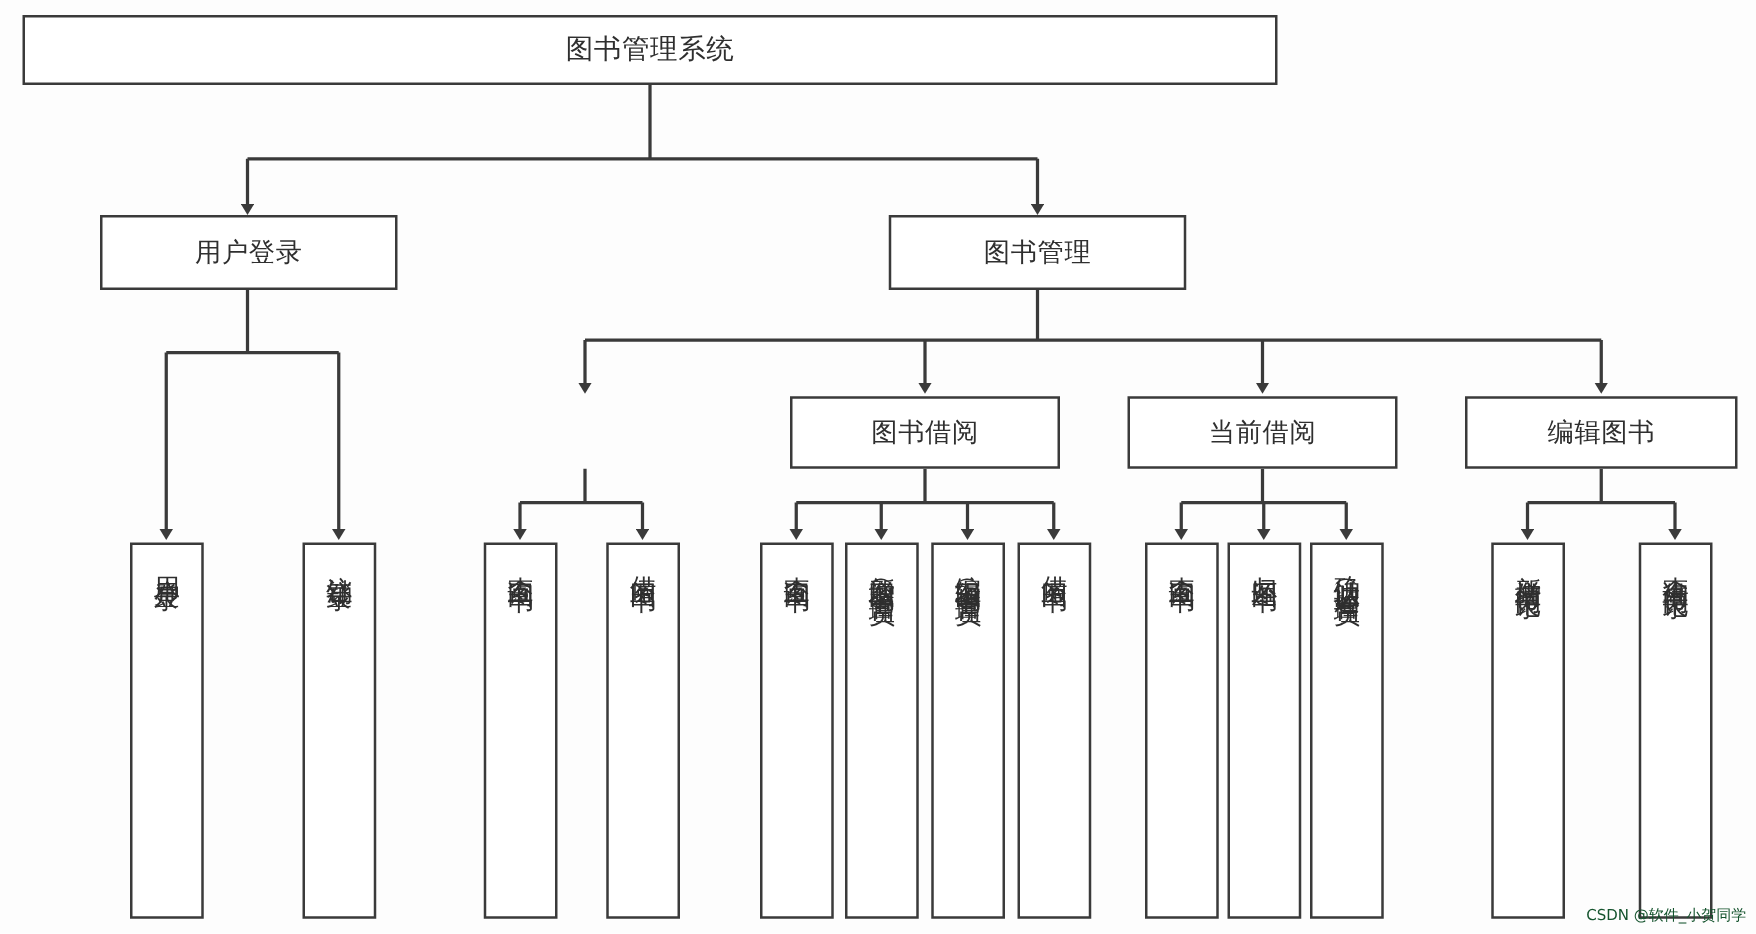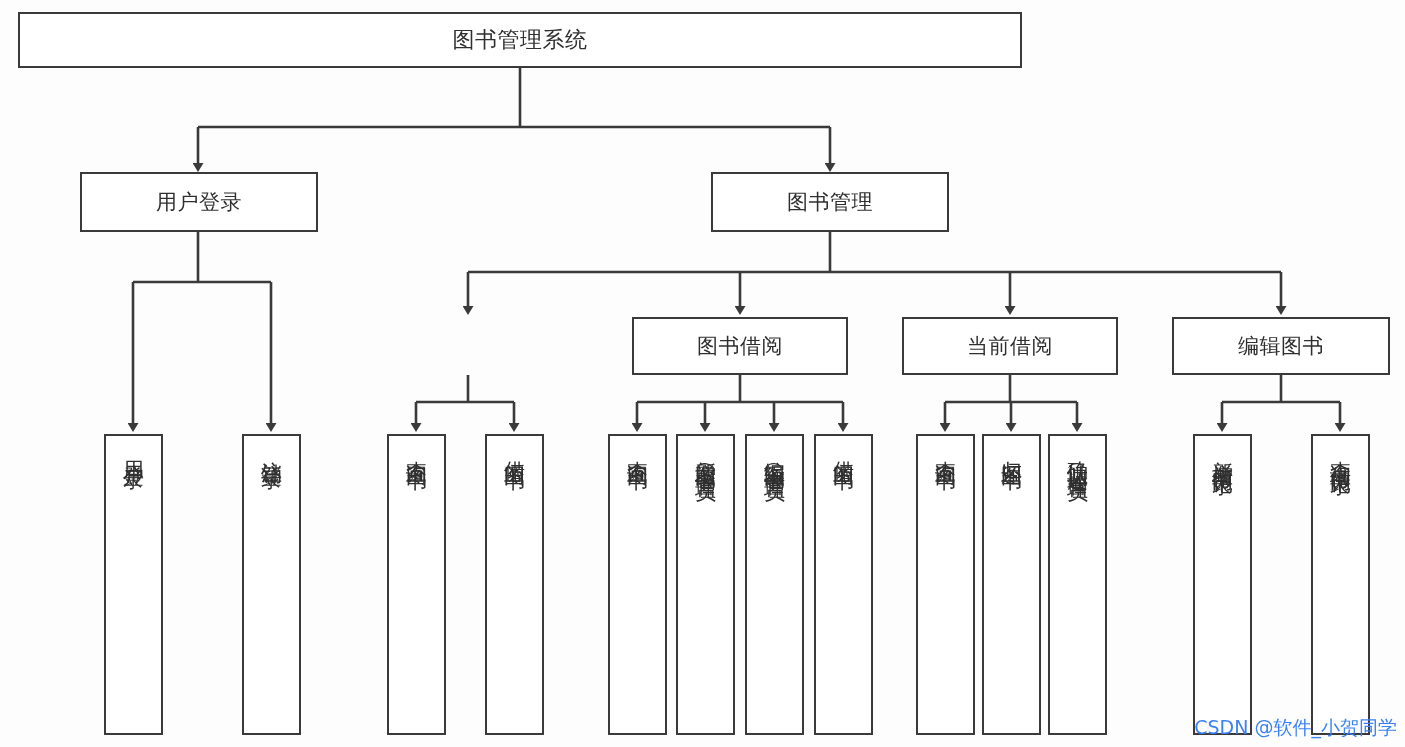--- a/index.html
+++ b/index.html
@@ -60,22 +60,22 @@
     text-orientation: upright;
     font-size: 21px;
     line-height: 1.05;
     letter-spacing: 3px;
     white-space: nowrap;
   }
   #watermark {
     position: absolute;
     right: 8px;
     bottom: 6px;
-    font-size: 19px;
-    color: #3b82f6;
+    font-size: 12px;
+    color: #14532d;
     white-space: nowrap;
     user-select: none;
   }
 </style>
 </head>
 <body>
 
 <div id="diagram-root">
 
   <svg id="edges-layer" width="1405" height="747" viewBox="0 0 1405 747" xmlns="http://www.w3.org/2000/svg">

